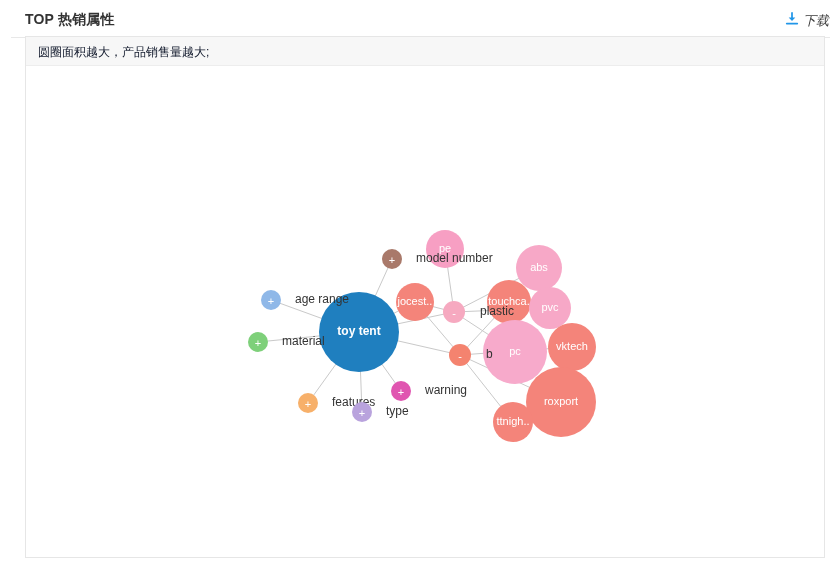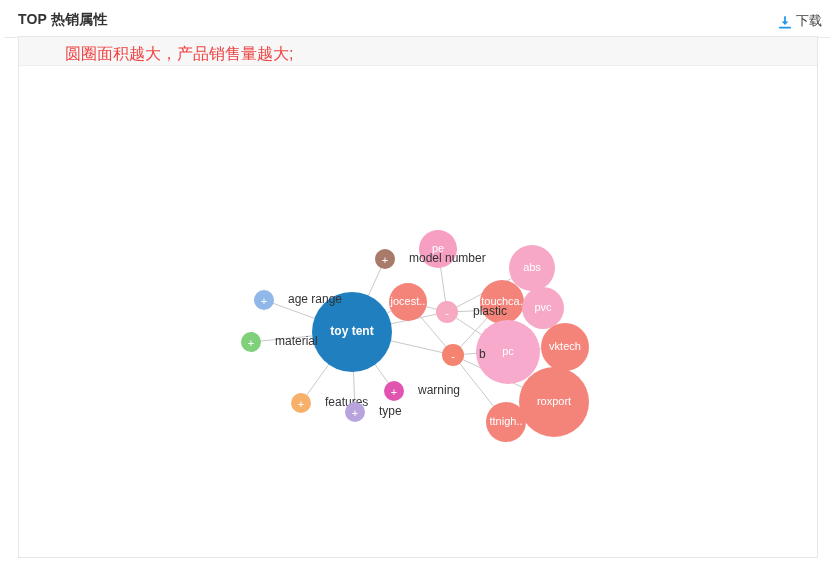--- a/index.html
+++ b/index.html
@@ -4,41 +4,42 @@
 <style>
   html,body{margin:0;padding:0;}
   body{
     width:830px;height:567px;
     background:#ffffff;
     font-family:"Liberation Sans","DejaVu Sans",sans-serif;
     overflow:hidden;
     position:relative;
   }
   .page{
-    position:absolute;left:4px;top:0;width:658px;height:567px;
+    position:absolute;left:11px;top:0;width:658px;height:567px;
     background:#ffffff;
     box-sizing:border-box;
   }
   
   .header{
     position:absolute;left:0;top:0;width:830px;height:38px;
     border-bottom:1px solid #e8e8e8;
     box-sizing:border-box;
   }
   .header-title{
     position:absolute;left:14px;top:11px;
     font-size:14px;font-weight:bold;color:#333333;
     letter-spacing:.2px;
     white-space:nowrap;
   }
   .download-btn{
     position:absolute;right:12px;top:12px;
-    display:flex;align-items:flex-end;gap:4px;
+    display:flex;align-items:flex-start;gap:4px;
     cursor:pointer;
     user-select:none;
+    font-style:italic;
   }
   .dl-icon{display:block;width:14px;height:14px;}
   .download-label{
     font-size:13px;color:#3a3a3a;white-space:nowrap;
   }
   
   .card{
     position:absolute;left:14px;top:36px;
     width:800px;height:522px;
     border:1px solid #e6e6e6;
@@ -46,21 +47,21 @@
     box-sizing:border-box;
   }
   .notice{
     position:absolute;left:0;top:0;width:798px;height:29px;
     background:#f7f7f7;
     border-bottom:1px solid #ededed;
     box-sizing:border-box;
   }
   .notice-text{
     position:absolute;left:12px;top:7px;
-    font-size:16px;color:#ef4444;white-space:nowrap;margin-left:34px;
+    font-size:12px;color:#0f172a;white-space:nowrap;
   }
   .subnote{
     position:absolute;left:12px;top:37px;
     font-size:12px;color:#b8b8b8;white-space:nowrap;
   }
   
   .graph-wrap{
     position:absolute;left:0;top:58px;width:798px;height:462px;
     overflow:hidden;
   }

